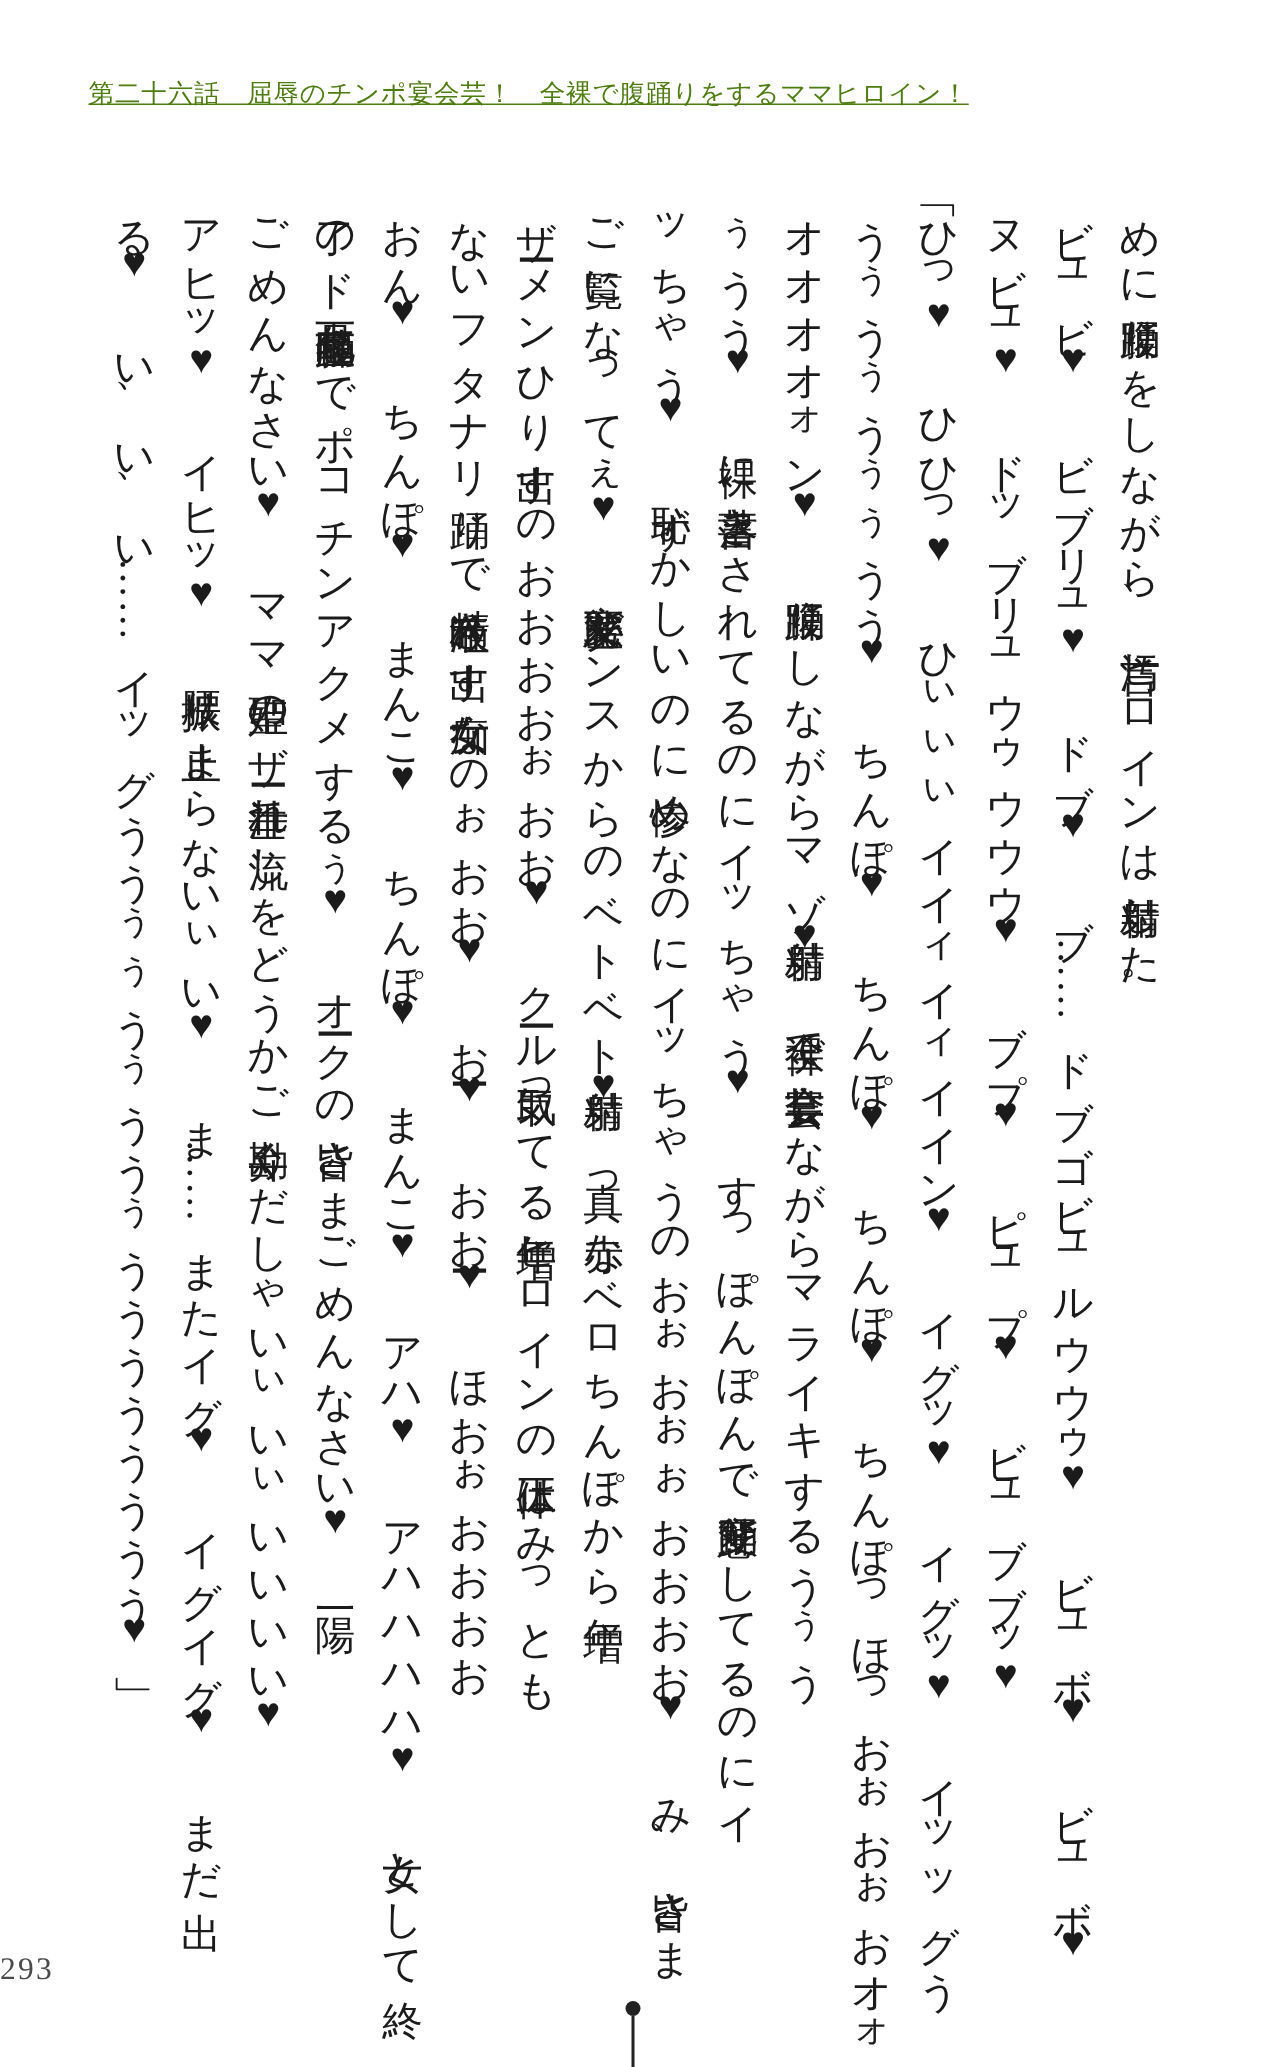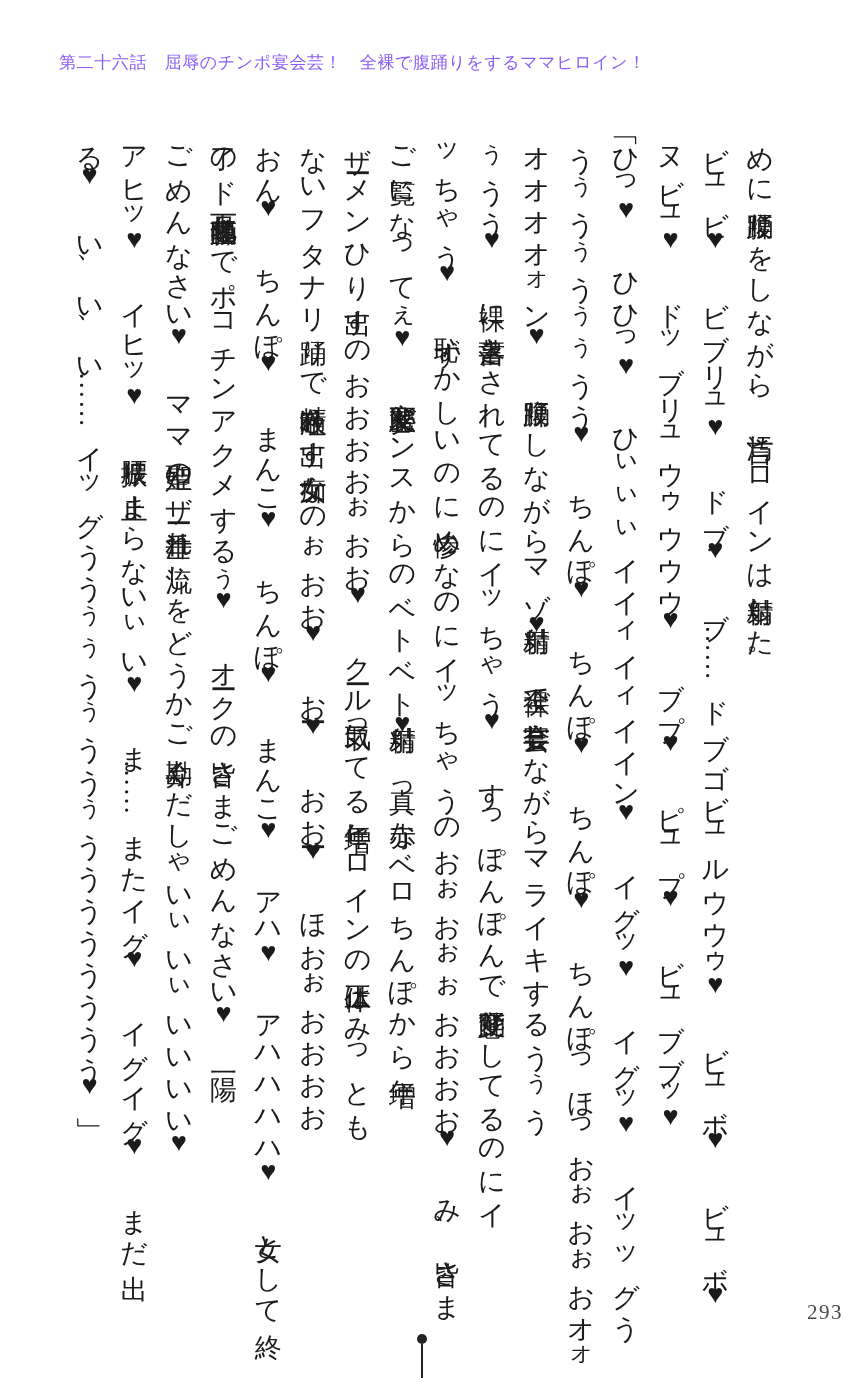--- a/index.html
+++ b/index.html
@@ -10,44 +10,44 @@
     overflow:hidden;
     font-family:"Liberation Serif","DejaVu Serif",serif;
     color:#1b1b1b;
   }
   .chapter-header {
     position:absolute;
     top:51px; left:59px;
     font-size:17px;
     letter-spacing:0.6px;
     white-space:pre;
-    color:#8b5cf6;
+    color:#4d7c0f;
+    text-decoration:underline;
   }
   .text-block {
     position:absolute;
     top:128px; right:61px;
     height:1136px;
     writing-mode:vertical-rl;
     -webkit-writing-mode:vertical-rl;
   }
   .text-block p {
     margin:0; padding:0;
     font-size:27px;
     line-height:44.7px;
     letter-spacing:1.2px;
     white-space:pre;
   }
   .page-number {
     position:absolute;
     top:1300px; left:0; right:0;
-    text-align:right;
+    text-align:left;
     font-size:21px;
     letter-spacing:1.5px;
     color:#4a4a4a;
-    margin-left:38px;
   }
   .ornament-dot {
     position:absolute;
     top:1334px; left:50%;
     width:10px; height:10px;
     margin-left:-5px;
     border-radius:50%;
     background:#232323;
   }
   .ornament-line {

